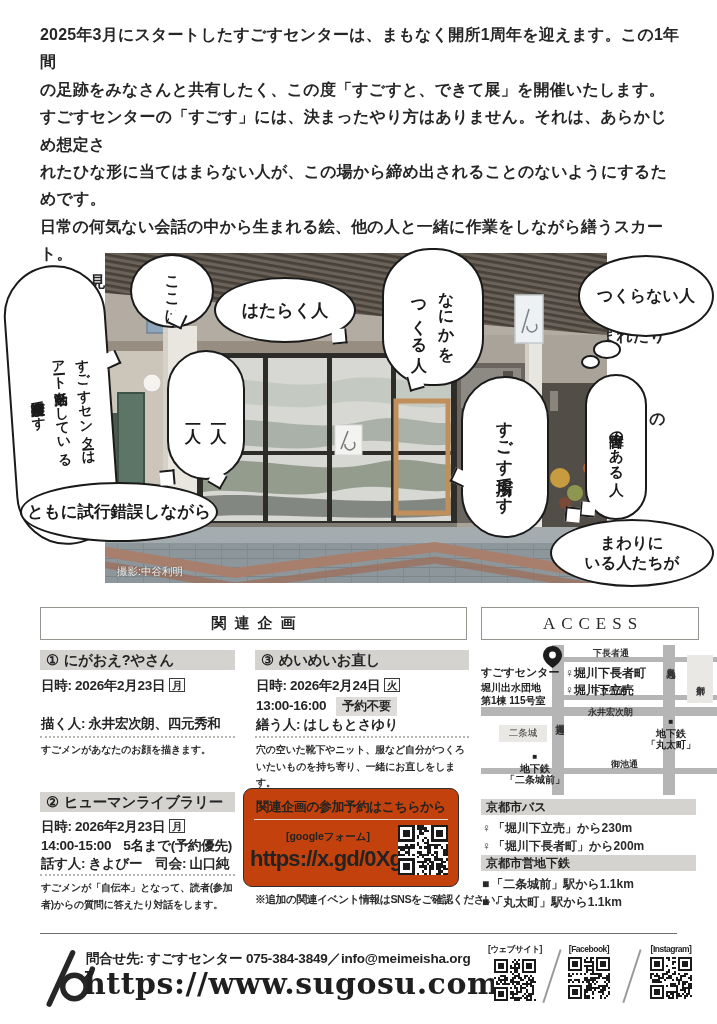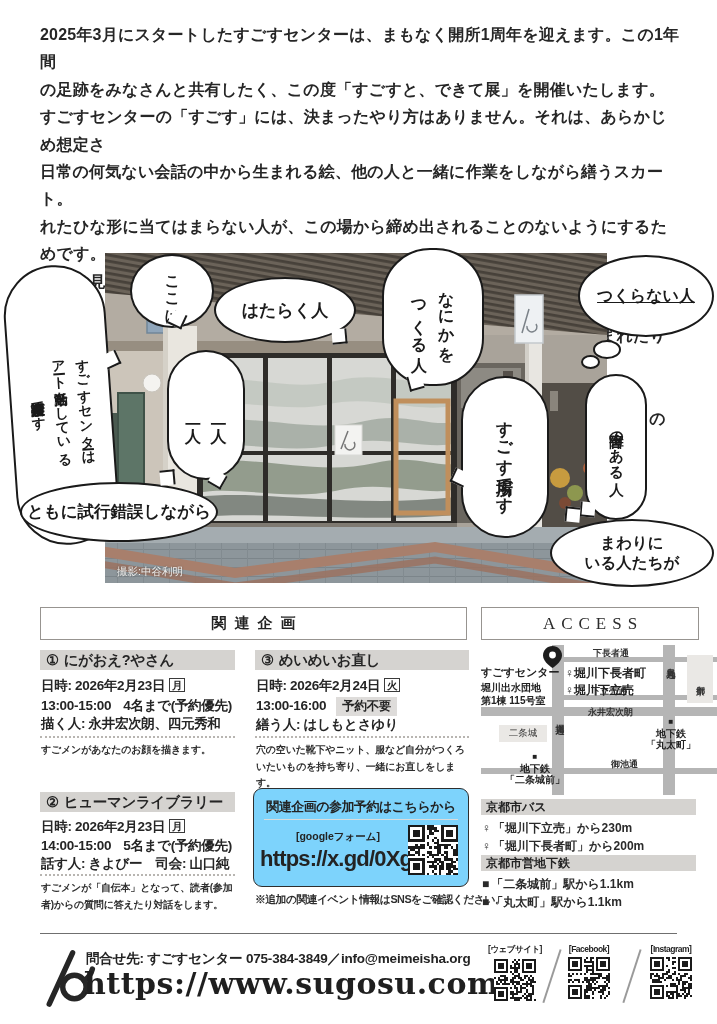--- a/index.html
+++ b/index.html
@@ -34,22 +34,22 @@
   .ev-head .num{margin-right:5px;font-weight:700;}
   .ev-line{position:absolute;left:1px;white-space:nowrap;}
   .daybox{display:inline-block;border:1.2px solid #3a3a3a;font-size:10.5px;line-height:12px;
           padding:0 2px;margin-left:4px;vertical-align:1.5px;font-weight:700;}
   .badge{display:inline-block;background:#dedcda;padding:1px 6px;margin-left:10px;font-size:12.5px;}
   .cap{margin-left:12px;}
   .dotted{position:absolute;left:0;width:100%;border-top:2px dotted #b8b5b1;}
   .desc{position:absolute;left:1px;font-size:10px;font-weight:700;line-height:16.5px;color:#2e2e2e;
         letter-spacing:-0.2px;white-space:normal;}
   
-  .reserve{position:absolute;left:253px;top:788px;width:216px;height:99px;border:1.6px solid #2e2e2e;
-           border-radius:9px;box-sizing:border-box;background:#7dd3fc;}
+  .reserve{position:absolute;left:243px;top:788px;width:216px;height:99px;border:1.6px solid #2e2e2e;
+           border-radius:9px;box-sizing:border-box;background:#c2410c;}
   .rv-title{position:absolute;left:0;top:9px;width:100%;text-align:center;font-size:13px;font-weight:800;
             letter-spacing:-0.5px;}
   .rv-sep{position:absolute;left:10px;right:10px;top:30px;border-top:1px solid #dcdcda;}
   .rv-form{position:absolute;left:14px;top:41px;width:140px;text-align:center;font-size:10.5px;font-weight:600;}
   .rv-url{position:absolute;left:6px;top:57px;width:156px;text-align:center;font-size:22px;font-weight:800;
           letter-spacing:-0.8px;font-family:"Liberation Sans",sans-serif;}
   .rv-qr{position:absolute;right:10px;top:36px;width:50px;height:50px;}
   .sns-note{position:absolute;left:255px;top:893px;font-size:10.8px;font-weight:600;color:#2e2e2e;letter-spacing:-0.5px;}
   
   .map{position:absolute;left:481px;top:645px;width:236px;height:150px;background:#fff;font-weight:700;}
@@ -82,22 +82,22 @@
 </style>
 </head>
 <body>
 
 <div class="page">
 
   <div class="intro">
     <div>2025年3月にスタートしたすごすセンターは、まもなく開所1周年を迎えます。この1年間</div>
     <div>の足跡をみなさんと共有したく、この度「すごすと、できて展」を開催いたします。</div>
     <div>すごすセンターの「すごす」には、決まったやり方はありません。それは、あらかじめ想定さ</div>
+    <div>れたひな形に当てはまらない人が、この場から締め出されることのないようにするためです。</div>
     <div>日常の何気ない会話の中から生まれる絵、他の人と一緒に作業をしながら繕うスカート。</div>
-    <div>れたひな形に当てはまらない人が、この場から締め出されることのないようにするためです。</div>
     <div>これは見せることを前提としてつくられたものではなく、めいめいがすごす中でできあがって</div>
     <div>いたものたちです。これらの作品展示を通して、時に迷いながらも何かがうまれたりうまれ</div>
     <div>なかったりするすごセンの日々を、見つめていただけたらうれしく思います。</div>
     <div>本展覧会は、〈いつか出会うだれかとすごす〉ことを、それでも夢みるわたしたちの軌跡です。</div>
   </div>
 
   <div class="photo">
     <svg viewBox="0 0 502 330" preserveAspectRatio="none">
       <defs>
         <pattern id="ribs" width="6" height="10" patternUnits="userSpaceOnUse" patternTransform="rotate(100)">
@@ -175,21 +175,21 @@
   <div class="tail" style="left:332px;top:329px;transform:rotate(-5deg);"></div>
 
   <div class="bubble v" style="left:167px;top:350px;width:78px;height:130px;border-radius:40px;font-size:16px;line-height:1.6;"><span>一人
 一人</span></div>
   <div class="tail" style="left:210px;top:472px;transform:rotate(30deg);"></div>
 
   <div class="bubble v" style="left:382px;top:248px;width:102px;height:138px;border-radius:48px;font-size:16px;line-height:1.7;"><span>なにかを
 つくる人</span></div>
   <div class="tail" style="left:408px;top:375px;transform:rotate(75deg);"></div>
 
-  <div class="bubble" style="left:578px;top:255px;width:136px;height:82px;border-radius:50%;font-size:16px;text-decoration:underline;"><span>つくらない人</span></div>
+  <div class="bubble" style="left:578px;top:255px;width:136px;height:82px;border-radius:50%;font-size:16px;"><span>つくらない人</span></div>
   <div class="thought" style="left:593px;top:340px;width:24px;height:15px;"></div>
   <div class="thought" style="left:581px;top:355px;width:15px;height:10px;"></div>
 
   <div class="bubble v" style="left:461px;top:376px;width:88px;height:162px;border-radius:44px;font-size:16.5px;"><span>すごす場所です</span></div>
   <div class="tail" style="left:452px;top:470px;transform:rotate(115deg);"></div>
 
   <div class="bubble v" style="left:585px;top:374px;width:62px;height:146px;border-radius:31px;font-size:14.5px;"><span>障害のある人</span></div>
   <div class="tail" style="left:580px;top:502px;transform:rotate(95deg);"></div>
 
   <div class="bubble" style="left:550px;top:519px;width:164px;height:68px;border-radius:50%;font-size:15.5px;line-height:1.3;"><span>まわりに
@@ -202,23 +202,20 @@
   <div class="titlebox t-kanren">関連企画</div>
   <div class="titlebox t-access">ACCESS</div>
 
   <div class="event" style="left:40px;top:650px;width:195px;height:130px;">
     <div class="ev-head">
       <span class="num">①</span>
       <span>にがおえ?やさん</span>
     </div>
     <div class="ev-line" style="top:27px;">
       <span>日時: 2026年2月23日</span><span class="daybox">月</span>
-    </div>
-    <div class="ev-line" style="top:47px;">
-      <span>13:00-15:00</span><span class="cap">4名まで(予約優先)</span>
     </div>
     <div class="ev-line" style="top:65px;">描く人: 永井宏次朗、四元秀和</div>
     <div class="dotted" style="top:86px;"></div>
     <div class="desc" style="top:92px;width:195px;">すごメンがあなたのお顔を描きます。</div>
   </div>
 
   <div class="event" style="left:40px;top:792px;width:195px;height:125px;">
     <div class="ev-head">
       <span class="num">②</span>
       <span>ヒューマンライブラリー</span>

